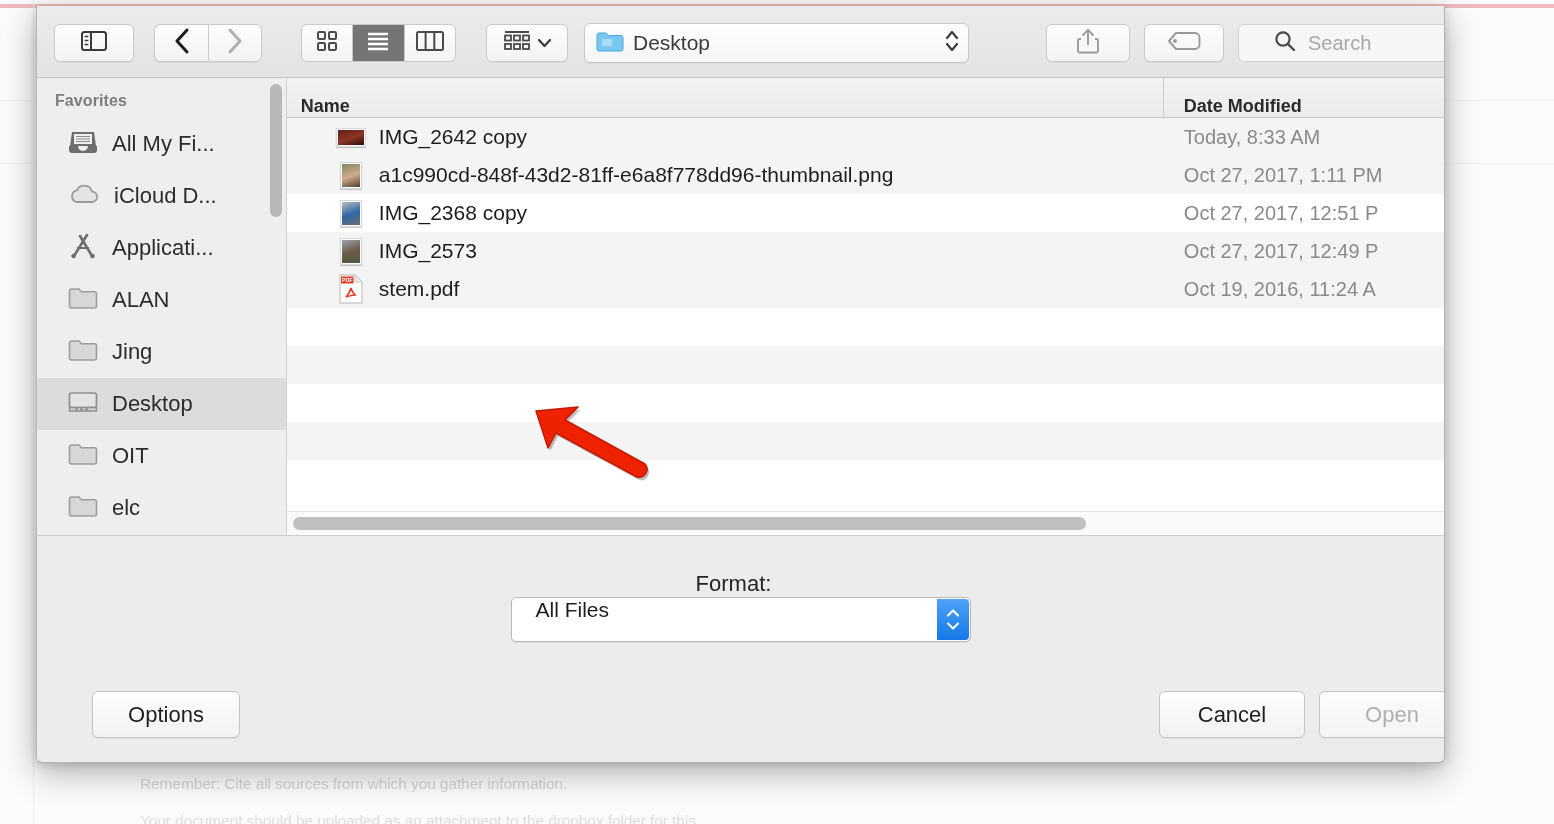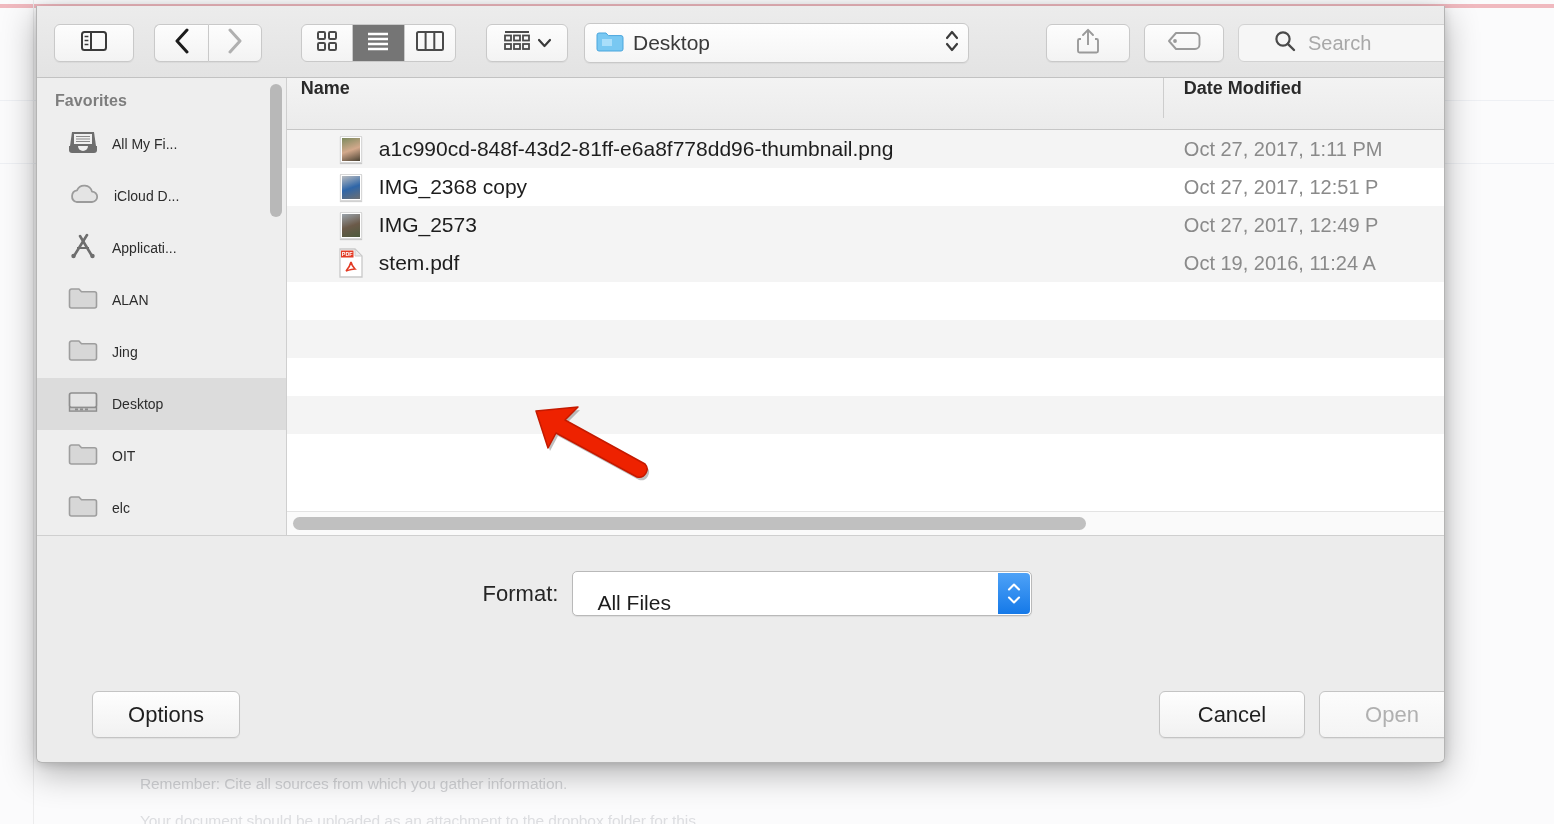--- a/index.html
+++ b/index.html
@@ -123,38 +123,38 @@
     font-size: 16px; color: #7d7d7d; font-weight: 600;
     padding: 0 0 8px 18px;
     letter-spacing: 0.1px;
   }
   .sb-item {
     height: 52px; display:flex; align-items:center;
     padding-left: 31px; gap: 14px;
   }
   .sb-item.sel { background: #dcdcdc; }
   .sb-item .lbl {
-    font-size: 14px; color: #2c2c2c; white-space:nowrap;
+    font-size: 22px; color: #2c2c2c; white-space:nowrap;
   }
   .sb-scroll {
     position:absolute; right:4px; top:6px;
     width:12px; height:133px; border-radius:6px; background:#b8b8b8;
   }
 
   
   .filelist {
     position:relative;
     width: 1158px; height:457px;
     background:#ffffff; overflow:hidden;
   }
   .col-head {
-    position:relative; height:52px;
+    position:relative; height:40px;
     background: linear-gradient(to bottom,#f3f3f3,#ebebeb);
     border-bottom:1px solid #c6c6c6;
-    display:flex; align-items:flex-start;
+    display:flex; align-items:flex-end;
   }
   .col-head .ch {
     font-size:18px; color:#2a2a2a; font-weight:600;
   }
   .col-head .ch.name { padding-left:14px; }
   .col-head .ch.date { position:absolute; left:897px; }
   .col-head .divider {
     position:absolute; left:876px; top:0; width:1px; height:40px; background:#cdcdcd;
   }
 
@@ -188,28 +188,28 @@
     border-radius:7px; background:#c0c0c0;
   }
 
   
   .bottom {
     position:relative; height:226px;
     background:#ececec;
     border-top:1px solid #cfcfcf;
   }
   .format-row {
-    position:absolute; left:17px; top:35px; width:100%;
-    display:flex; align-items:center; justify-content:center;
+    position:absolute; left:0; top:35px; width:100%;
+    display:flex; align-items:center; justify-content:center;flex-direction:column;
   }
   .format-label { font-size:22px; color:#252525; margin-right:14px; }
   .format-popup {
     position:relative; width:460px; height:45px;
     background:#ffffff; border:1px solid #b9b9b9; border-radius:5px;
-    display:flex; align-items:flex-end; padding-left:24px;
+    display:flex; align-items:flex-start; padding-left:24px;
     box-shadow:0 1px 1px rgba(0,0,0,0.07);
   }
   .format-popup .val { font-size:21px; color:#1d1d1d; }
   .format-popup .stepper {
     position:absolute; right:1px; top:1px; width:32px; height:41px;
     background: linear-gradient(to bottom,#4ea2f7,#1579e8);
     border-radius:0 4px 4px 0;
     display:flex; flex-direction:column; align-items:center; justify-content:center; gap:5px;
   }
 
@@ -448,20 +448,29 @@
 
     <div class="filelist">
       <div class="col-head">
         <div class="ch name">Name</div>
         <div class="divider"></div>
         <div class="ch date">Date Modified</div>
       </div>
       <div class="rows" id="file-rows">
           <div class="row alt">
             <div class="icon-wrap">
+              <div class="thumb land">
+                <div class="inner" style="background: linear-gradient(160deg, rgb(92, 31, 22) 0%, rgb(141, 53, 36) 52%, rgb(45, 15, 9) 100%);"></div>
+              </div>
+            </div>
+            <div class="fname">IMG_2642 copy</div>
+            <div class="fdate">Today, 8:33 AM</div>
+          </div>
+          <div class="row alt">
+            <div class="icon-wrap">
               <div class="thumb port">
                 <div class="inner" style="background: linear-gradient(160deg, rgb(124, 138, 94) 0%, rgb(211, 169, 140) 52%, rgb(74, 66, 51) 100%);"></div>
               </div>
             </div>
             <div class="fname">a1c990cd-848f-43d2-81ff-e6a8f778dd96-thumbnail.png</div>
             <div class="fdate">Oct 27, 2017, 1:11 PM</div>
           </div>
           <div class="row">
             <div class="icon-wrap">
               <div class="thumb port">

